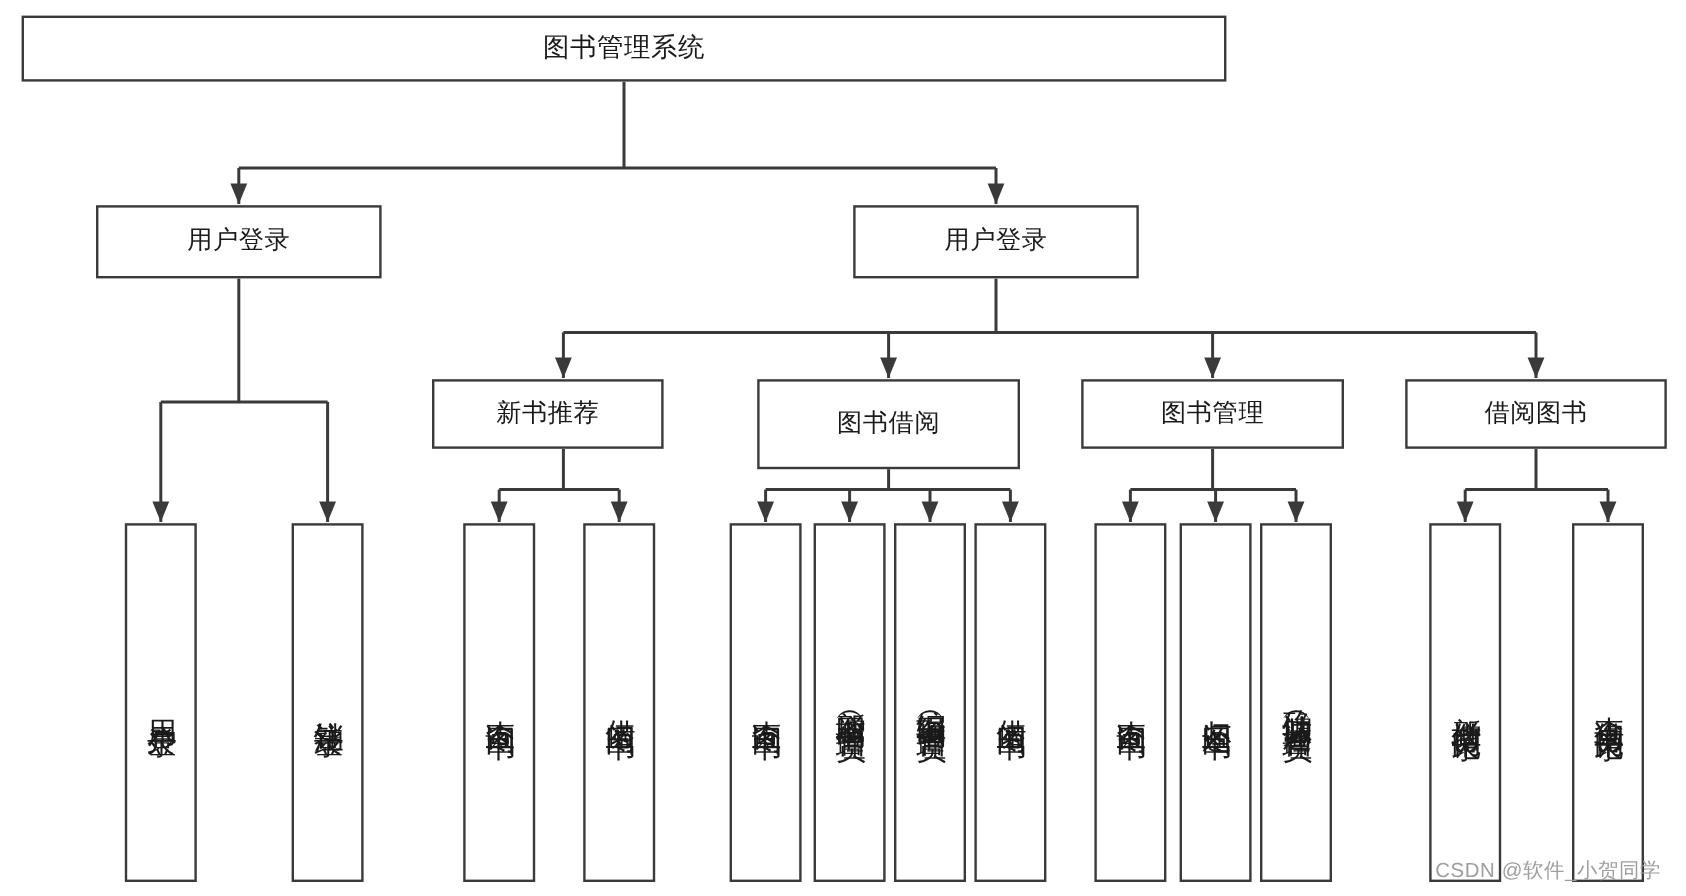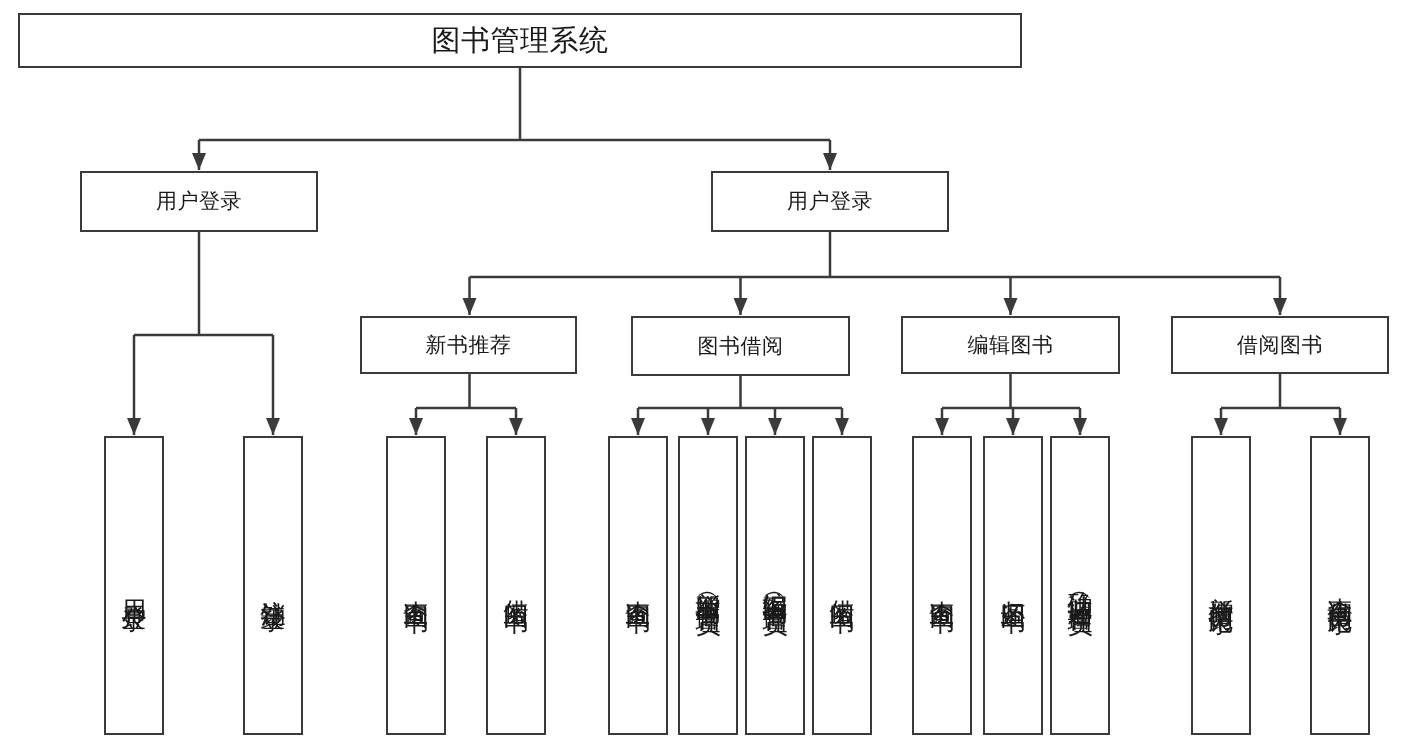--- a/index.html
+++ b/index.html
@@ -38,21 +38,21 @@
     color: #1a1a1a;
     line-height: 1.28;
     text-align: center;
     white-space: pre-wrap;
   }
   .node.horizontal .node-label {
     font-size: 21px;
     letter-spacing: 0.5px;
   }
   .node.root .node-label {
-    font-size: 29px;
+    font-size: 22px;
   }
   .node.vertical {
     align-items: center;
     justify-content: center;
   }
   .node.vertical .node-label {
     writing-mode: vertical-rl;
     text-orientation: upright;
     font-size: 25px;
     letter-spacing: 3px;
@@ -127,28 +127,28 @@
   <div id="nodes">
       <div class="node horizontal root" style="left: 18px; top: 13px; width: 1004px; height: 55px; border-color: rgb(58, 58, 58); background: rgb(255, 255, 255);">
         <span class="node-label" style="color: rgb(26, 26, 26);">图书管理系统</span>
       </div>
       <div class="node horizontal" style="left: 80px; top: 171px; width: 238px; height: 61px; border-color: rgb(58, 58, 58); background: rgb(255, 255, 255);">
         <span class="node-label" style="color: rgb(26, 26, 26);">用户登录</span>
       </div>
       <div class="node horizontal" style="left: 711px; top: 171px; width: 238px; height: 61px; border-color: rgb(58, 58, 58); background: rgb(255, 255, 255);">
         <span class="node-label" style="color: rgb(26, 26, 26);">用户登录</span>
       </div>
-      <div class="node horizontal" style="left: 360px; top: 316px; width: 217px; height: 58px; border-color: rgb(58, 58, 58); background: rgb(255, 255, 255);">
+      <div class="node horizontal" style="left: 360px; top: 316px; width: 193px; height: 58px; border-color: rgb(58, 58, 58); background: rgb(255, 255, 255);">
         <span class="node-label" style="color: rgb(26, 26, 26);">新书推荐</span>
       </div>
-      <div class="node horizontal" style="left: 631px; top: 316px; width: 219px; height: 60px; border-color: rgb(58, 58, 58); background: rgb(255, 255, 255);">
+      <div class="node horizontal" style="left: 631px; top: 316px; width: 219px; height: 75px; border-color: rgb(58, 58, 58); background: rgb(255, 255, 255);">
         <span class="node-label" style="color: rgb(26, 26, 26);">图书借阅</span>
       </div>
       <div class="node horizontal" style="left: 901px; top: 316px; width: 219px; height: 58px; border-color: rgb(58, 58, 58); background: rgb(255, 255, 255);">
-        <span class="node-label" style="color: rgb(26, 26, 26);">编辑图书</span>
+        <span class="node-label" style="color: rgb(26, 26, 26);">图书管理</span>
       </div>
       <div class="node horizontal" style="left: 1171px; top: 316px; width: 218px; height: 58px; border-color: rgb(58, 58, 58); background: rgb(255, 255, 255);">
         <span class="node-label" style="color: rgb(26, 26, 26);">借阅图书</span>
       </div>
       <div class="node vertical" style="left: 104px; top: 436px; width: 60px; height: 299px; border-color: rgb(58, 58, 58); background: rgb(255, 255, 255);">
         <span class="node-label" style="color: rgb(26, 26, 26);">用户登录</span>
       </div>
       <div class="node vertical" style="left: 243px; top: 436px; width: 60px; height: 299px; border-color: rgb(58, 58, 58); background: rgb(255, 255, 255);">
         <span class="node-label" style="color: rgb(26, 26, 26);">注销登录</span>
       </div>
@@ -179,13 +179,14 @@
       <div class="node vertical" style="left: 1050px; top: 436px; width: 60px; height: 299px; border-color: rgb(58, 58, 58); background: rgb(255, 255, 255);">
         <span class="node-label" style="color: rgb(26, 26, 26);">确认归还（管理员）</span>
       </div>
       <div class="node vertical" style="left: 1191px; top: 436px; width: 60px; height: 299px; border-color: rgb(58, 58, 58); background: rgb(255, 255, 255);">
         <span class="node-label" style="color: rgb(26, 26, 26);">新增借阅记录</span>
       </div>
       <div class="node vertical" style="left: 1310px; top: 436px; width: 60px; height: 299px; border-color: rgb(58, 58, 58); background: rgb(255, 255, 255);">
         <span class="node-label" style="color: rgb(26, 26, 26);">查询借阅记录</span>
       </div>
     </div>
+  <div class="watermark" style="left: 1196px; top: 714px; color: rgb(158, 158, 158);">CSDN @软件_小贺同学</div>
 </div>
 
 </body></html>

